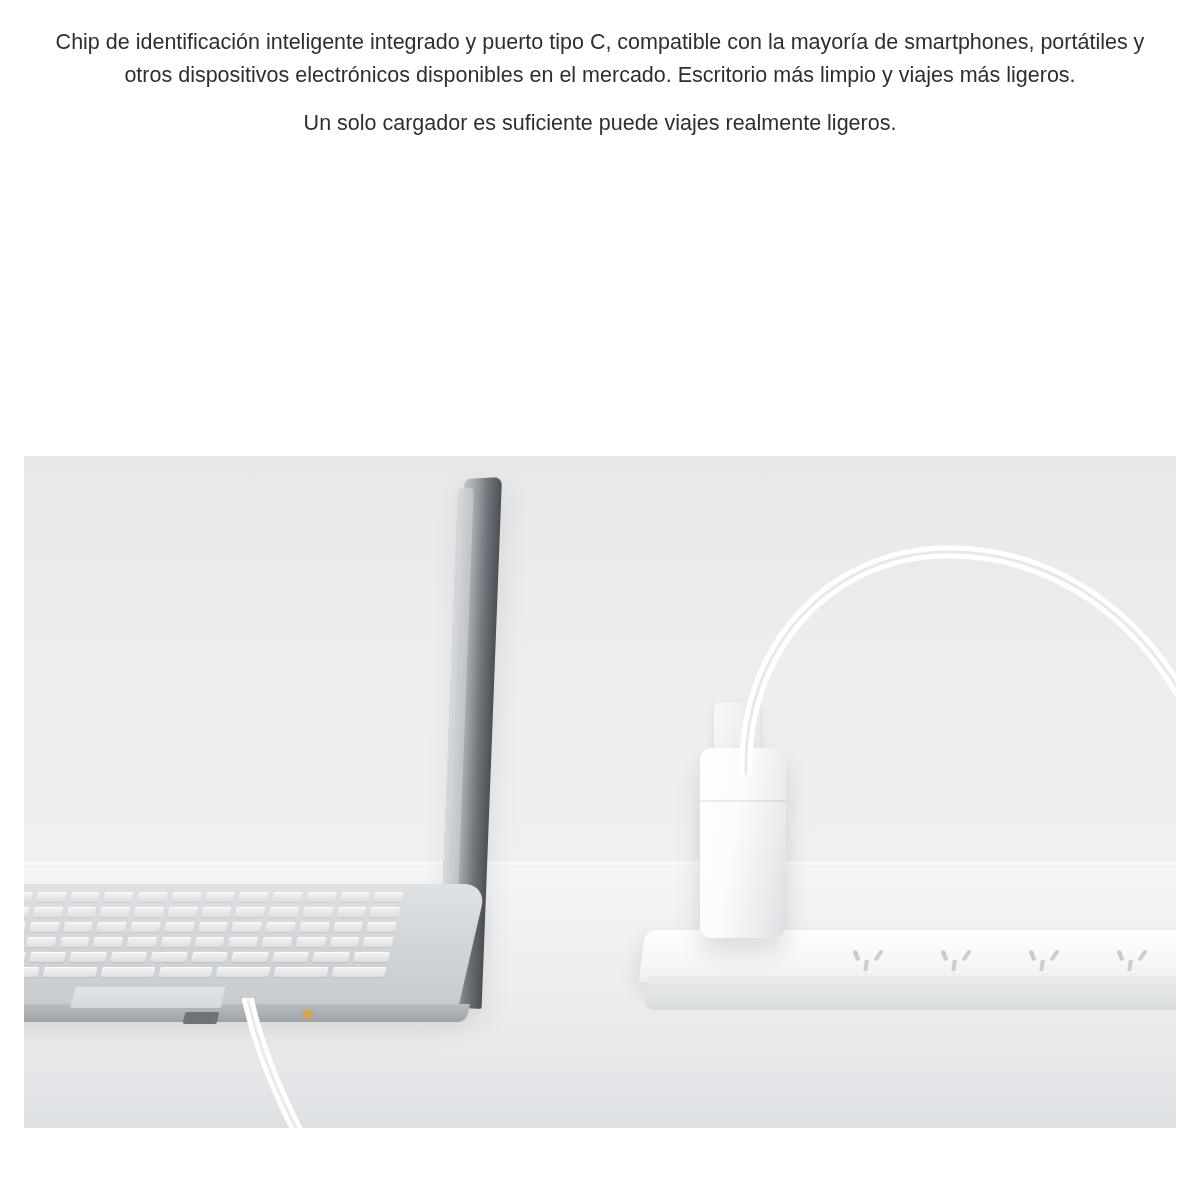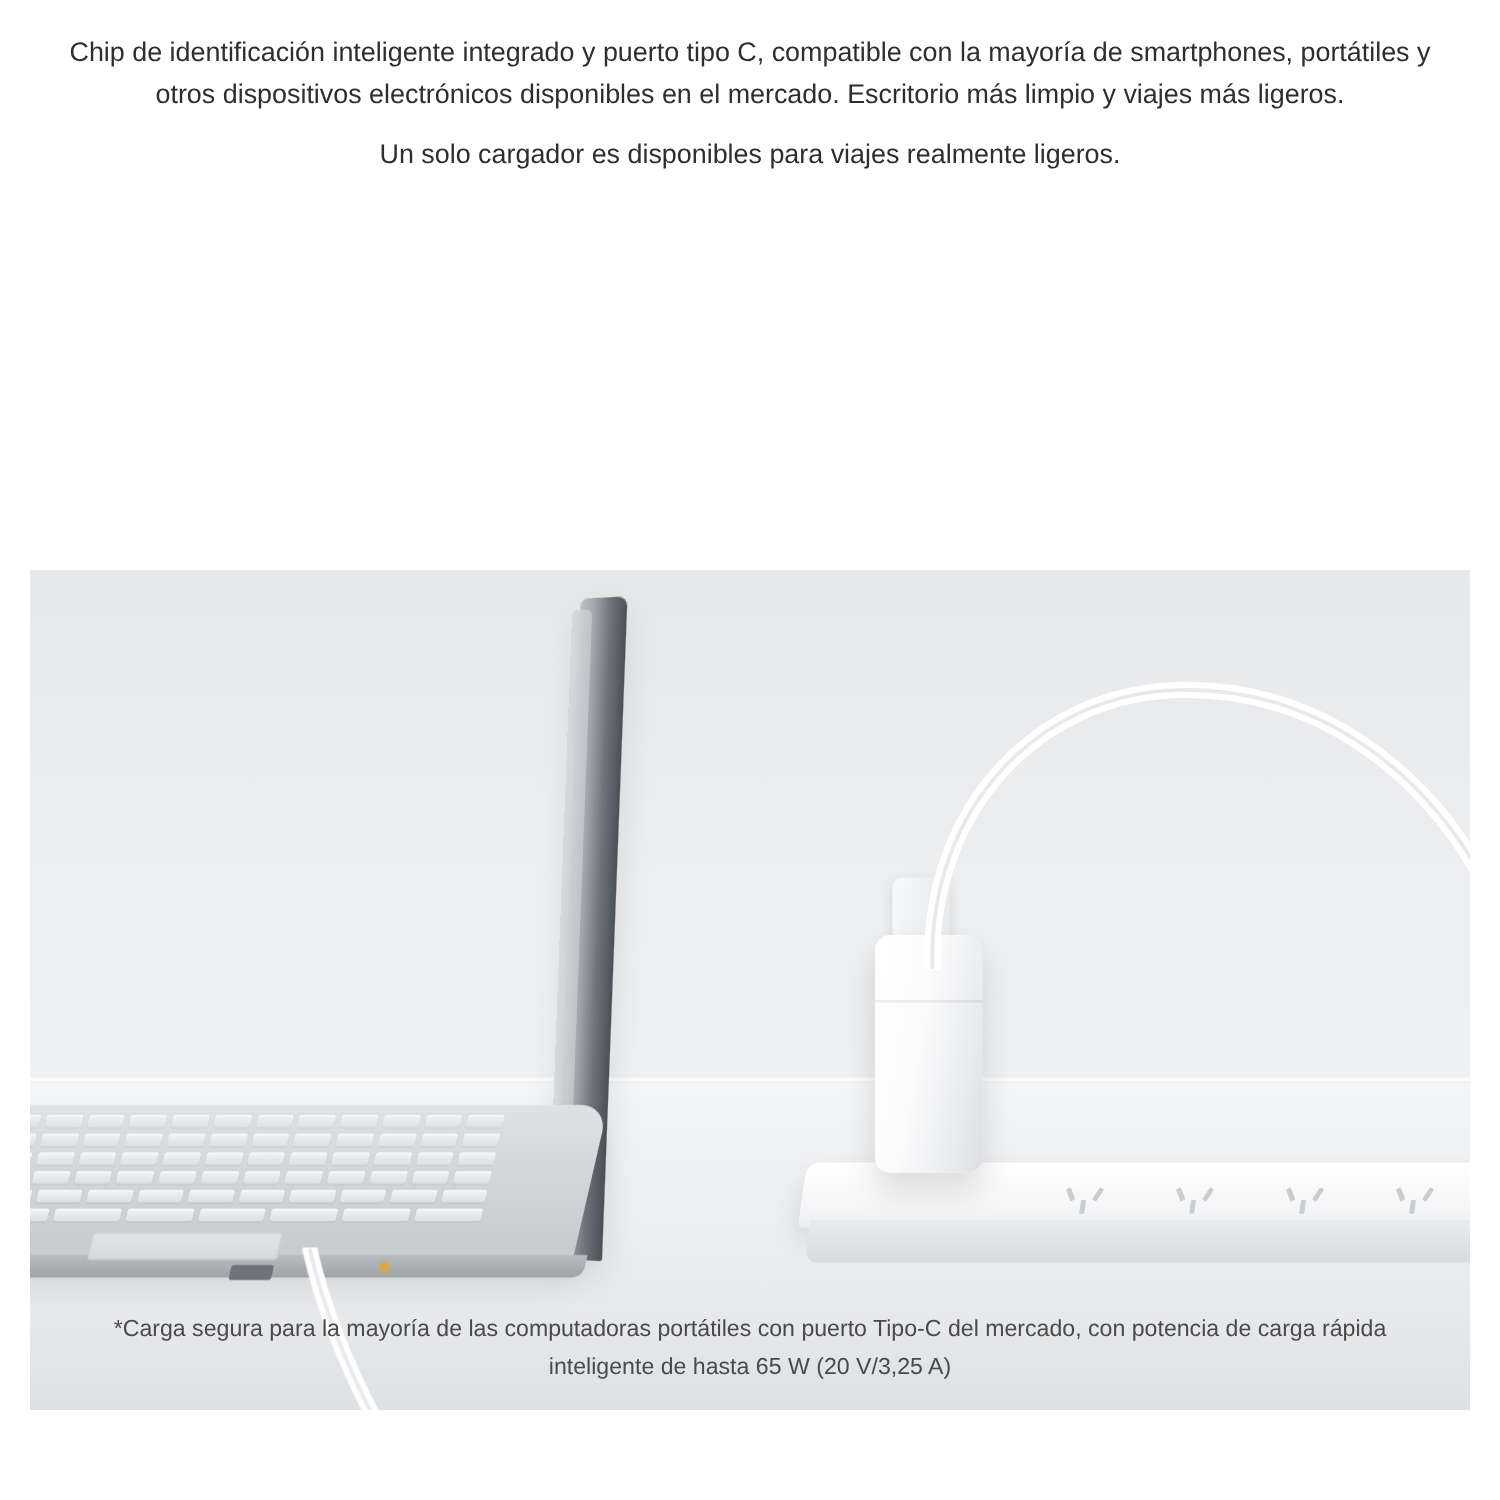--- a/index.html
+++ b/index.html
@@ -325,21 +325,21 @@
   .photo-side-r { right: 0; }
 </style>
 </head>
 <body>
 
 <div class="page">
 
 
   <div class="copy">
     <p>Chip de identificación inteligente integrado y puerto tipo C, compatible con la mayoría de smartphones, portátiles y otros dispositivos electrónicos disponibles en el mercado. Escritorio más limpio y viajes más ligeros.</p>
-    <p class="para-gap2">Un solo cargador es disponibles para viajes realmente ligeros.</p>
+    <p class="para-gap2">Un solo cargador es suficiente puede viajes realmente ligeros.</p>
   </div>
 
   <div class="photo-wrap">
     <div class="photo">
       <div class="wall"></div>
       <div class="desk-edge"></div>
       <div class="desk"></div>
 
       <div class="laptop-screen">
         <div class="lid"></div>
@@ -476,20 +476,16 @@
         <svg width="470" height="280" viewBox="0 0 470 280" fill="none" aria-hidden="true">
           <path d="M34 278 C 30 150, 120 58, 232 56 C 352 54, 430 132, 468 196" stroke="#ffffff" stroke-width="13" stroke-linecap="round" fill="none"></path>
           <path d="M34 278 C 30 150, 120 58, 232 56 C 352 54, 430 132, 468 196" stroke="#dfe2e5" stroke-width="3" stroke-linecap="round" fill="none" opacity="0.75"></path>
         </svg>
       </div>
 
       <div class="photo-side-l"></div>
       <div class="photo-side-r"></div>
     </div>
 
-    <div class="caption">
-      <span class="c1">*Carga segura para la mayoría de las computadoras portátiles con puerto Tipo-C del mercado, con potencia de carga rápida</span>
-      <span class="c2">inteligente de hasta 65 W (20 V/3,25 A)</span>
-    </div>
   </div>
 
   <div class="bottom-band"></div>
 </div>
 
 </body></html>

